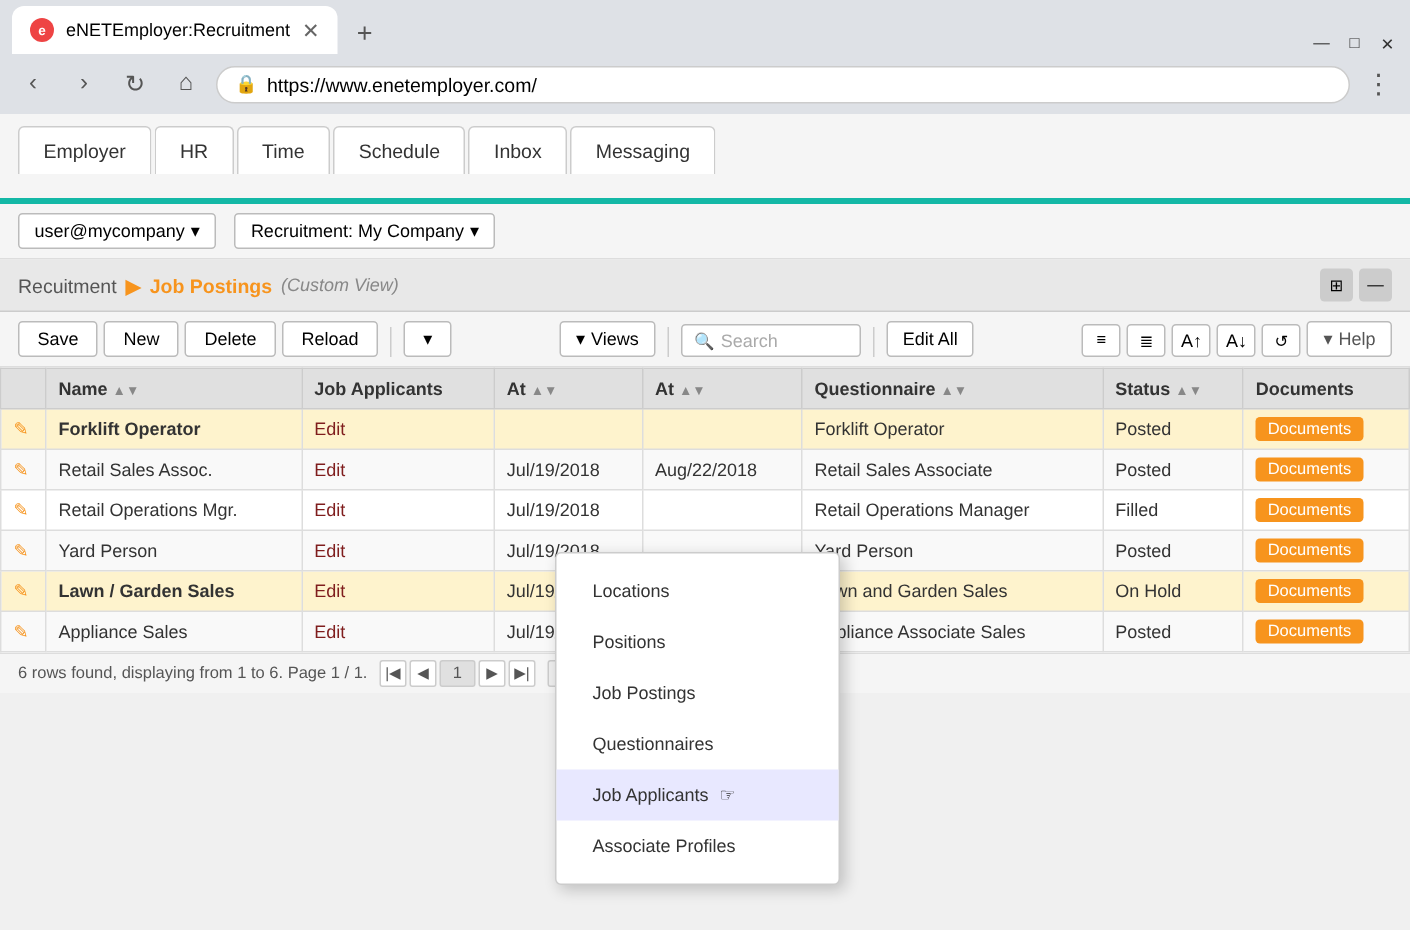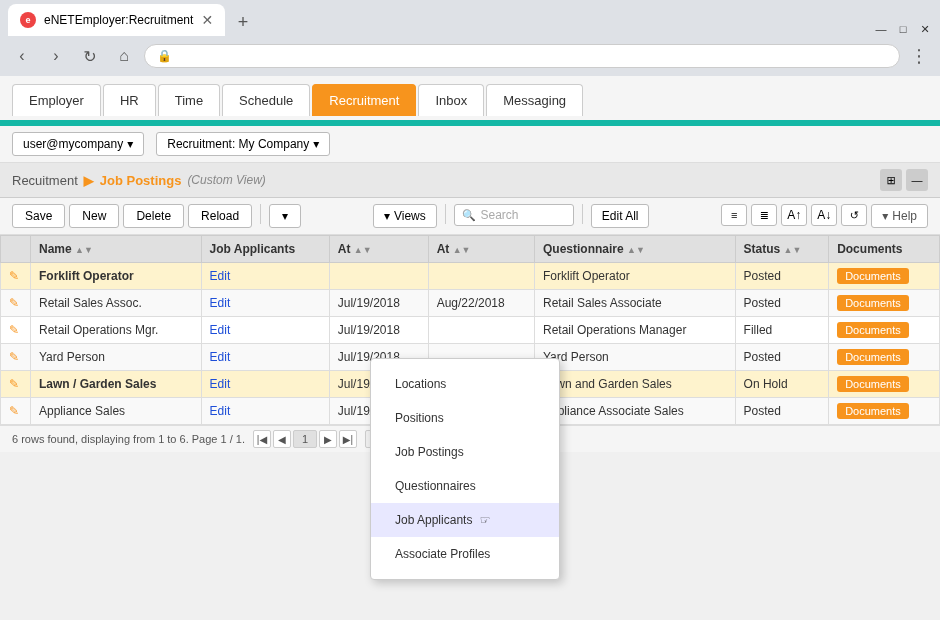--- a/index.html
+++ b/index.html
@@ -16,58 +16,58 @@
     .win-btn { width: 14px; height: 14px; display: flex; align-items: center; justify-content: center; font-size: 11px; color: #333; cursor: pointer; }
 
     .address-bar { background: #dee1e6; padding: 4px 8px; display: flex; align-items: center; gap: 6px; height: 40px; }
     .nav-btn { width: 28px; height: 28px; display: flex; align-items: center; justify-content: center; border-radius: 50%; cursor: pointer; color: #555; font-size: 16px; }
     .url-bar { flex: 1; background: white; border: 1px solid #ccc; border-radius: 14px; padding: 4px 12px; display: flex; align-items: center; gap: 6px; font-size: 13px; }
     .url-icon { color: #555; font-size: 12px; }
     .menu-dots { color: #555; font-size: 18px; cursor: pointer; padding: 4px; }
 
     
     .app { background: white; }
-    .nav-tabs { display: flex; padding: 8px 12px 4px; background: #f5f5f5; border-bottom: 6px solid #14b8a6; gap: 2px; }
+    .nav-tabs { display: flex; padding: 8px 12px 16px; background: #f5f5f5; border-bottom: 4px solid #14b8a6; gap: 2px; }
     .nav-tab { padding: 8px 16px; border: 1px solid #ccc; border-bottom: none; border-radius: 4px 4px 0 0; cursor: pointer; background: white; color: #333; font-size: 13px; }
     .nav-tab.active { background: #f7941d; color: white; border-color: #f7941d; }
 
     .toolbar { display: flex; align-items: center; gap: 12px; padding: 6px 12px; background: #f5f5f5; border-bottom: 1px solid #ddd; }
     .user-dropdown, .company-dropdown { background: white; border: 1px solid #bbb; border-radius: 3px; padding: 4px 10px; font-size: 12px; cursor: pointer; display: flex; align-items: center; gap: 4px; }
 
     .breadcrumb-bar { display: flex; align-items: center; justify-content: space-between; padding: 6px 12px; background: #e8e8e8; border-bottom: 1px solid #ccc; }
     .breadcrumb { display: flex; align-items: center; gap: 6px; font-size: 13px; }
     .breadcrumb-item { color: #555; }
     .breadcrumb-arrow { color: #f7941d; font-weight: bold; }
     .breadcrumb-current { color: #f7941d; font-weight: bold; }
     .breadcrumb-custom { color: #888; font-style: italic; font-size: 12px; }
     .breadcrumb-controls { display: flex; gap: 4px; }
     .bc-btn { width: 22px; height: 22px; background: #ccc; border-radius: 3px; display: flex; align-items: center; justify-content: center; cursor: pointer; font-size: 11px; }
 
-    .action-bar { display: flex; align-items: flex-start; gap: 4px; padding: 6px 12px; background: #f5f5f5; border-bottom: 1px solid #ddd; }
+    .action-bar { display: flex; align-items: flex-end; gap: 4px; padding: 6px 12px; background: #f5f5f5; border-bottom: 1px solid #ddd; }
     .action-btn { padding: 4px 12px; border: 1px solid #bbb; border-radius: 3px; background: white; cursor: pointer; font-size: 12px; }
     .divider-v { width: 1px; height: 20px; background: #ccc; margin: 0 4px; }
     .views-btn { padding: 4px 10px; border: 1px solid #bbb; border-radius: 3px; background: white; cursor: pointer; font-size: 12px; display: flex; align-items: center; gap: 4px; }
     .search-box { border: 1px solid #bbb; border-radius: 3px; padding: 3px 8px; font-size: 12px; width: 120px; display: flex; align-items: center; gap: 4px; background: white; }
     .search-icon-sm { color: #888; font-size: 11px; }
     .edit-all-btn { padding: 4px 10px; border: 1px solid #bbb; border-radius: 3px; background: white; cursor: pointer; font-size: 12px; }
     .spacer { flex: 1; }
     .filter-btns { display: flex; align-items: center; gap: 4px; }
     .filter-btn { width: 26px; height: 22px; background: white; border: 1px solid #bbb; border-radius: 3px; cursor: pointer; display: flex; align-items: center; justify-content: center; font-size: 11px; }
     .help-btn { padding: 4px 10px; border: 1px solid #bbb; border-radius: 3px; background: white; cursor: pointer; font-size: 12px; display: flex; align-items: center; gap: 4px; color: #555; }
 
     
     .table-container { overflow-x: auto; position: relative; }
     table { width: 100%; border-collapse: collapse; font-size: 12px; }
     thead tr { background: #e0e0e0; }
     th { padding: 6px 8px; border: 1px solid #ccc; text-align: left; font-weight: bold; color: #333; white-space: nowrap; }
     td { padding: 5px 8px; border: 1px solid #ddd; color: #333; }
     tbody tr:nth-child(even) { background: #f9f9f9; }
     tbody tr:nth-child(odd) { background: white; }
     tr.highlight td { background: #fef3cd; }
-    .edit-link { color: #1d4ed8; text-decoration: none; cursor: pointer; }
+    .edit-link { color: #7f1d1d; text-decoration: none; cursor: pointer; }
     .doc-btn { padding: 2px 8px; background: #f7941d; color: white; border: none; border-radius: 3px; cursor: pointer; font-size: 11px; }
     .sort-icon { color: #888; font-size: 9px; }
     .edit-icon { color: #f7941d; cursor: pointer; }
 
     
     .table-footer { display: flex; align-items: center; padding: 4px 12px; background: #f5f5f5; border-top: 1px solid #ddd; font-size: 11px; color: #555; gap: 8px; }
     .page-nav { display: flex; align-items: center; gap: 2px; }
     .page-nav-btn { width: 18px; height: 18px; background: white; border: 1px solid #ccc; border-radius: 2px; display: flex; align-items: center; justify-content: center; cursor: pointer; font-size: 10px; }
     .page-current { width: 24px; height: 18px; background: #e0e0e0; border: 1px solid #ccc; border-radius: 2px; display: flex; align-items: center; justify-content: center; font-size: 11px; }
     .per-page { display: flex; align-items: center; gap: 4px; }
@@ -99,33 +99,33 @@
       <div class="win-btn">✕</div>
     </div>
   </div>
   <div class="address-bar">
     <div class="nav-btn">‹</div>
     <div class="nav-btn">›</div>
     <div class="nav-btn">↻</div>
     <div class="nav-btn">⌂</div>
     <div class="url-bar">
       <span class="url-icon">🔒</span>
+      <span>https://www.enetemployer.com/</span>
     </div>
     <div class="menu-dots">⋮</div>
   </div>
 </div>
 
 <div class="app">
 
   <div class="nav-tabs">
     <div class="nav-tab">Employer</div>
     <div class="nav-tab">HR</div>
     <div class="nav-tab">Time</div>
     <div class="nav-tab">Schedule</div>
-    <div class="nav-tab active">Recruitment</div>
     <div class="nav-tab">Inbox</div>
     <div class="nav-tab">Messaging</div>
   </div>
 
   <div class="toolbar">
     <div class="user-dropdown">
       <span>user@mycompany</span>
       <span>▾</span>
     </div>
     <div class="company-dropdown">

